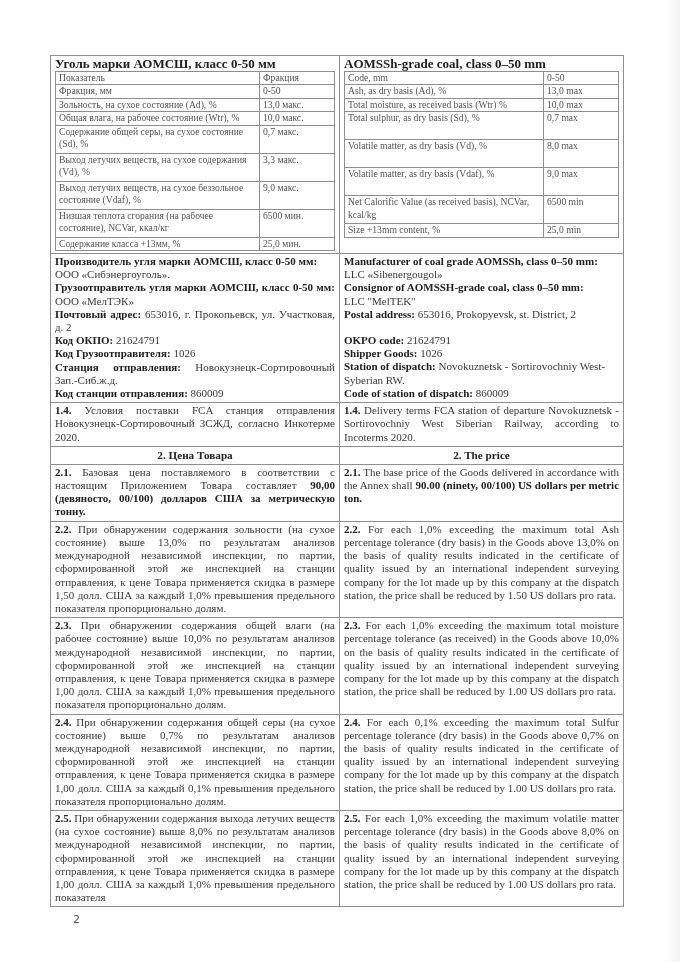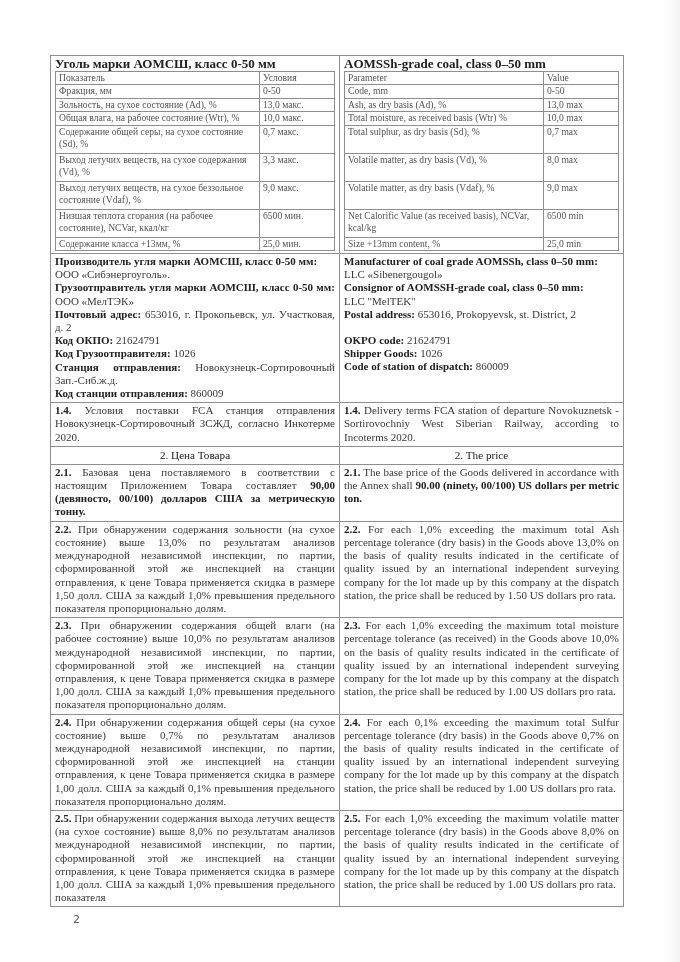--- a/index.html
+++ b/index.html
@@ -19,39 +19,39 @@
   .col.l { width: 289px; border-right: 1px solid #8e8e8e; }
   .col.r { width: 283px; }
   .just { text-align: justify; }
   .fs { font-size: 11px; line-height: 13.2px; }
   b, .b { font-weight: bold; color: #222; }
   .ttl { font-size: 13px; font-weight: bold; color: #222; line-height: 14px; }
   table.spec { border-collapse: collapse; width: 100%; font-size: 9.6px; line-height: 12.4px; color: #555; }
   table.spec td { border: 1px solid #8e8e8e; padding: 0 3px; vertical-align: top; }
   table.spec td.v { width: 68px; }
   table.spec tr.tall td { height: 27px; }
-  .sect { font-size: 11.2px; font-weight: normal; text-align: center; color: #222; line-height: 14px; }
+  .sect { font-size: 11.2px; font-weight: bold; text-align: center; color: #222; line-height: 14px; }
   .page-no { position: absolute; left: 73px; top: 913px; font-size: 11px; color: #555; font-family: "DejaVu Sans", sans-serif; }
 </style>
 </head>
 <body>
 
 <div class="page">
   <div class="right-edge"></div>
 
   <div class="sheet">
 
     <div class="row">
       <div class="col l">
         <div class="ttl">Уголь марки АОМСШ, класс 0-50 мм</div>
         <table class="spec">
           <tbody>
               <tr>
             <td>Показатель</td>
-            <td class="v">Условия</td>
+            <td class="v">Фракция</td>
           </tr>
           <tr>
                 <td>Фракция, мм</td>
                 <td class="v">0-50</td>
               </tr>
           <tr>
                 <td>Зольность, на сухое состояние (Ad), %</td>
                 <td class="v">13,0 макс.</td>
               </tr>
           <tr>
@@ -78,24 +78,20 @@
                 <td>Содержание класса +13мм, %</td>
                 <td class="v">25,0 мин.</td>
               </tr>
         </tbody>
           </table>
       </div>
       <div class="col r">
         <div class="ttl">AOMSSh-grade coal, class 0–50 mm</div>
         <table class="spec">
           <tbody>
-              <tr>
-            <td>Parameter</td>
-            <td class="v">Value</td>
-          </tr>
           <tr>
                 <td>Code, mm</td>
                 <td class="v">0-50</td>
               </tr>
           <tr>
                 <td>Ash, as dry basis (Ad), %</td>
                 <td class="v">13,0 max</td>
               </tr>
           <tr>
                 <td>Total moisture, as received basis (Wtr) %</td>
@@ -139,20 +135,21 @@
       </div>
       <div class="col r fs">
         <div><b>Manufacturer of coal grade AOMSSh, class 0–50 mm:</b></div>
         <div>LLC «Sibenergougol»</div>
         <div><b>Consignor of AOMSSH-grade coal, class 0–50 mm:</b></div>
         <div>LLC "MelTEK"</div>
         <div><b>Postal address:</b> <span>653016, Prokopyevsk, st. District, 2</span></div>
         <div style="height:13px"></div>
         <div><b>OKPO code:</b> <span>21624791</span></div>
         <div><b>Shipper Goods:</b> <span>1026</span></div>
+        <div><b>Station of dispatch:</b> <span>Novokuznetsk - Sortirovochniy West-Syberian RW.</span></div>
         <div><b>Code of station of dispatch:</b> <span>860009</span></div>
       </div>
     </div>
 
     <div class="row">
       <div class="col l fs just">
         <b>1.4.</b> <span>Условия поставки FCA станция отправления Новокузнецк-Сортировочный ЗСЖД, согласно Инкотерме 2020.</span>
       </div>
       <div class="col r fs just">
         <b>1.4.</b> <span>Delivery terms FCA station of departure Novokuznetsk - Sortirovochniy West Siberian Railway, according to Incoterms 2020.</span>

